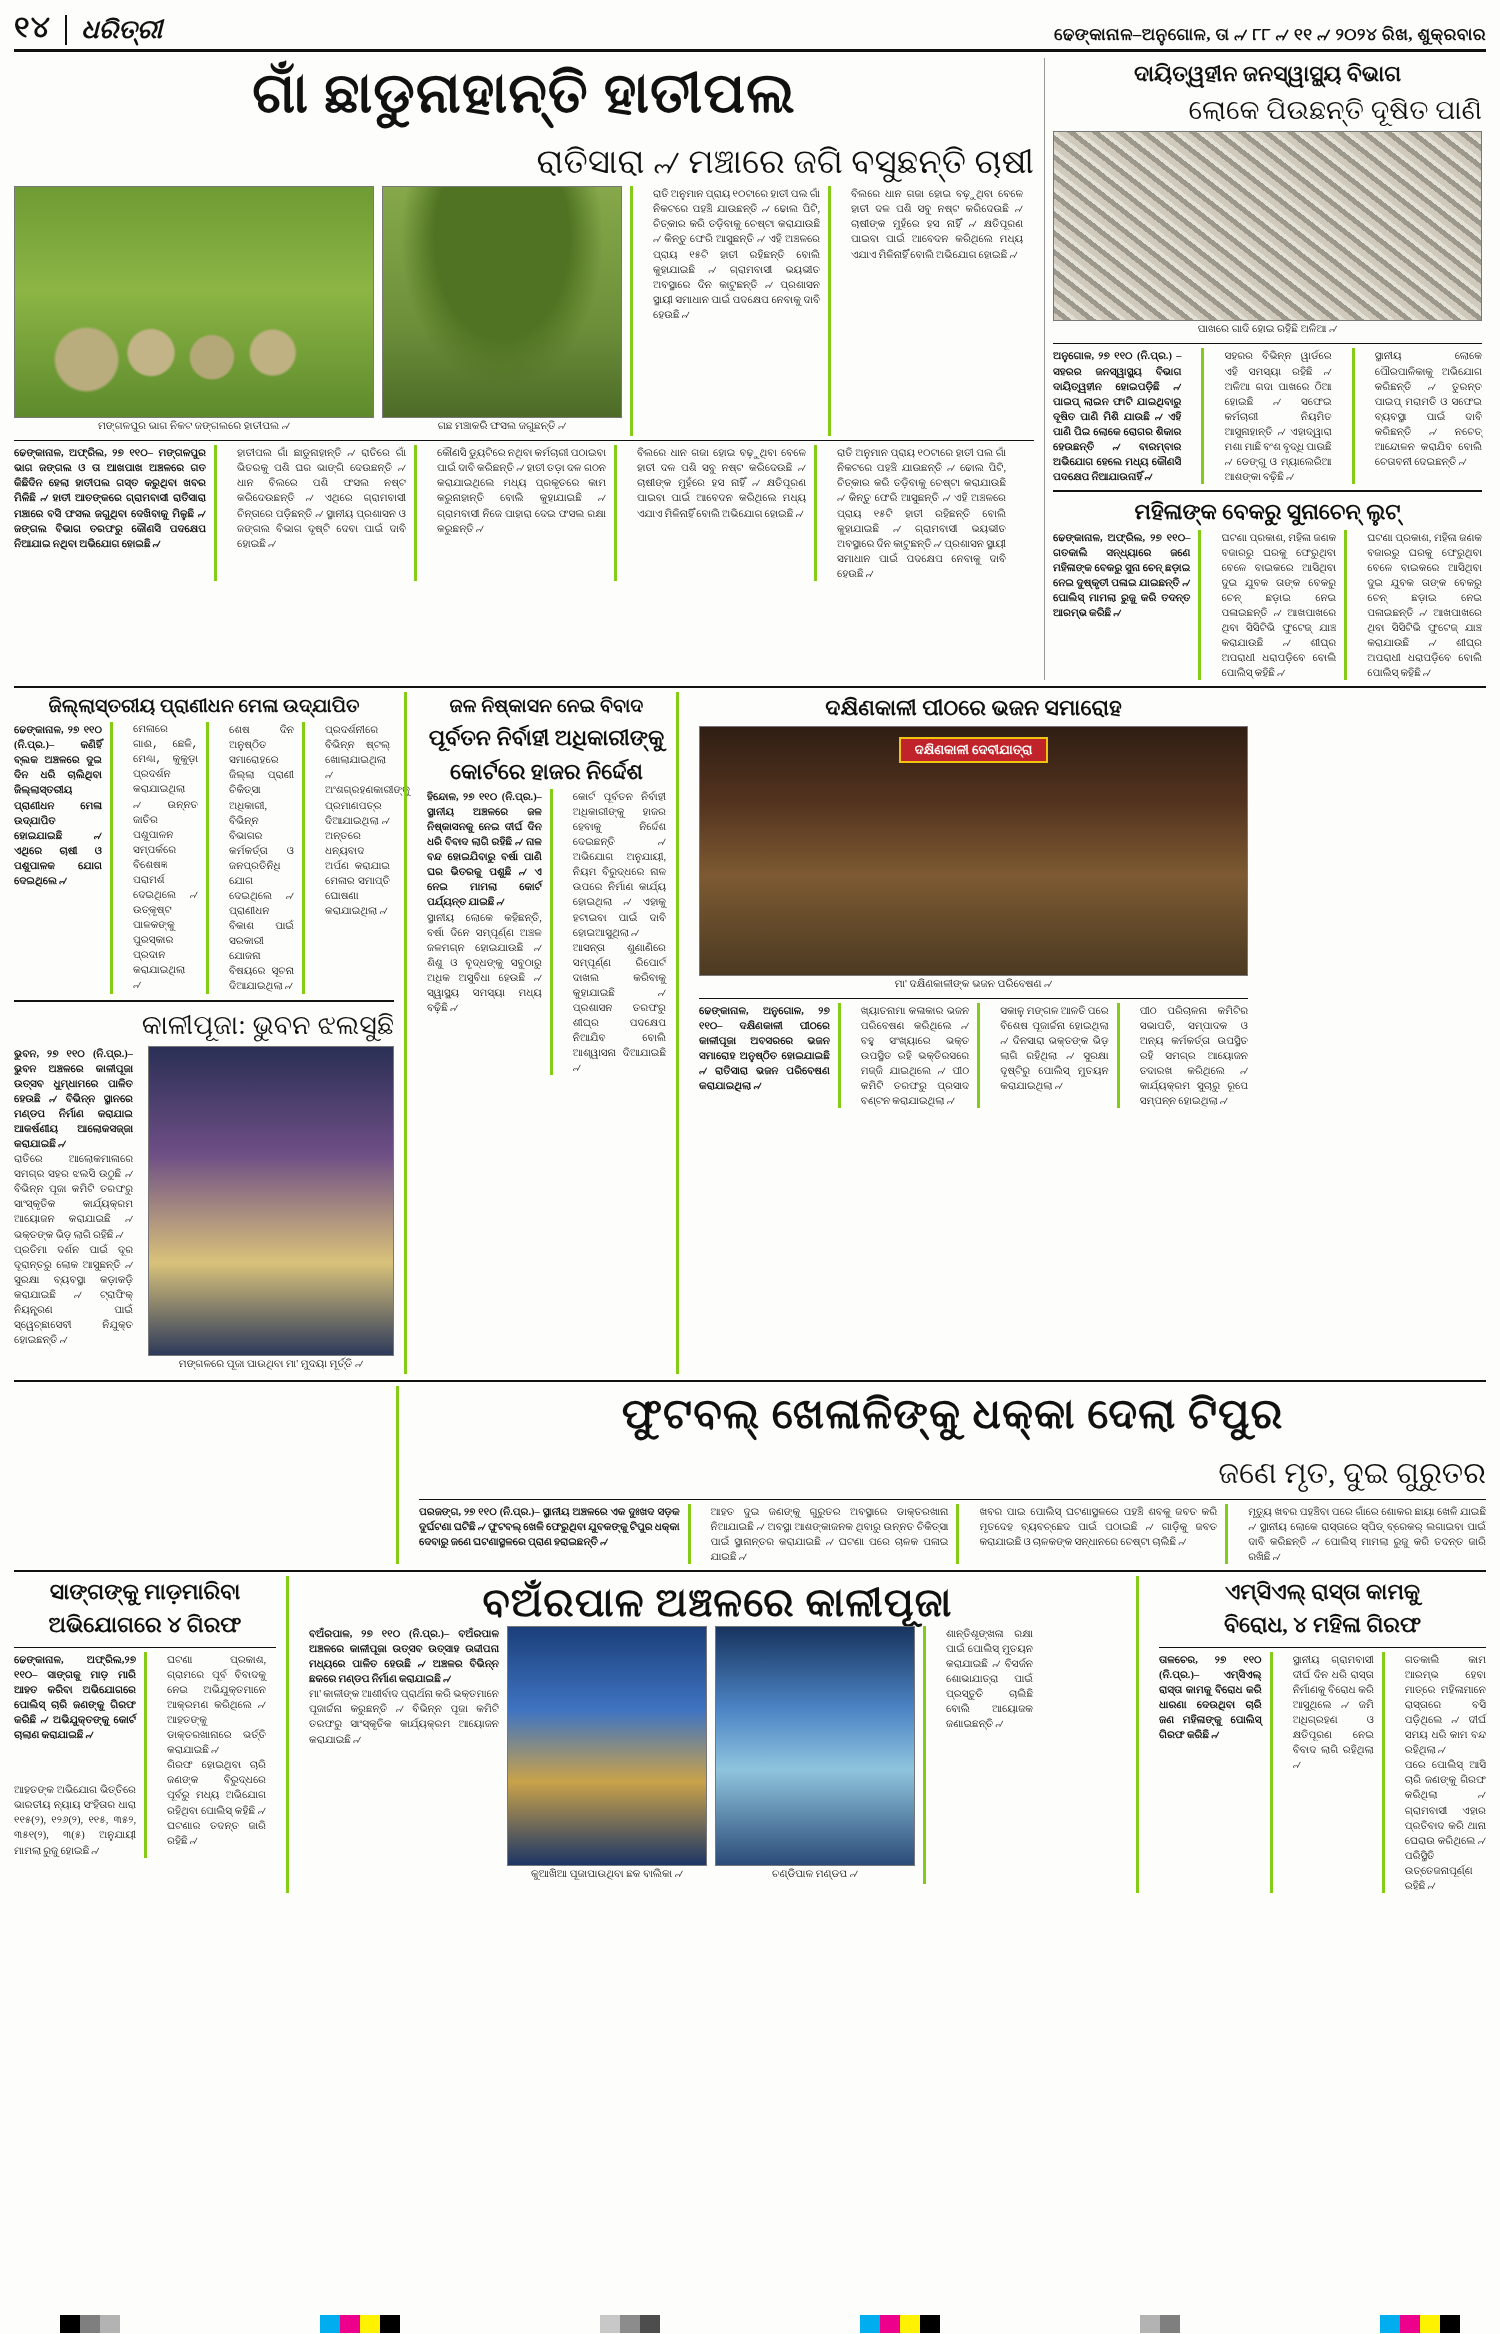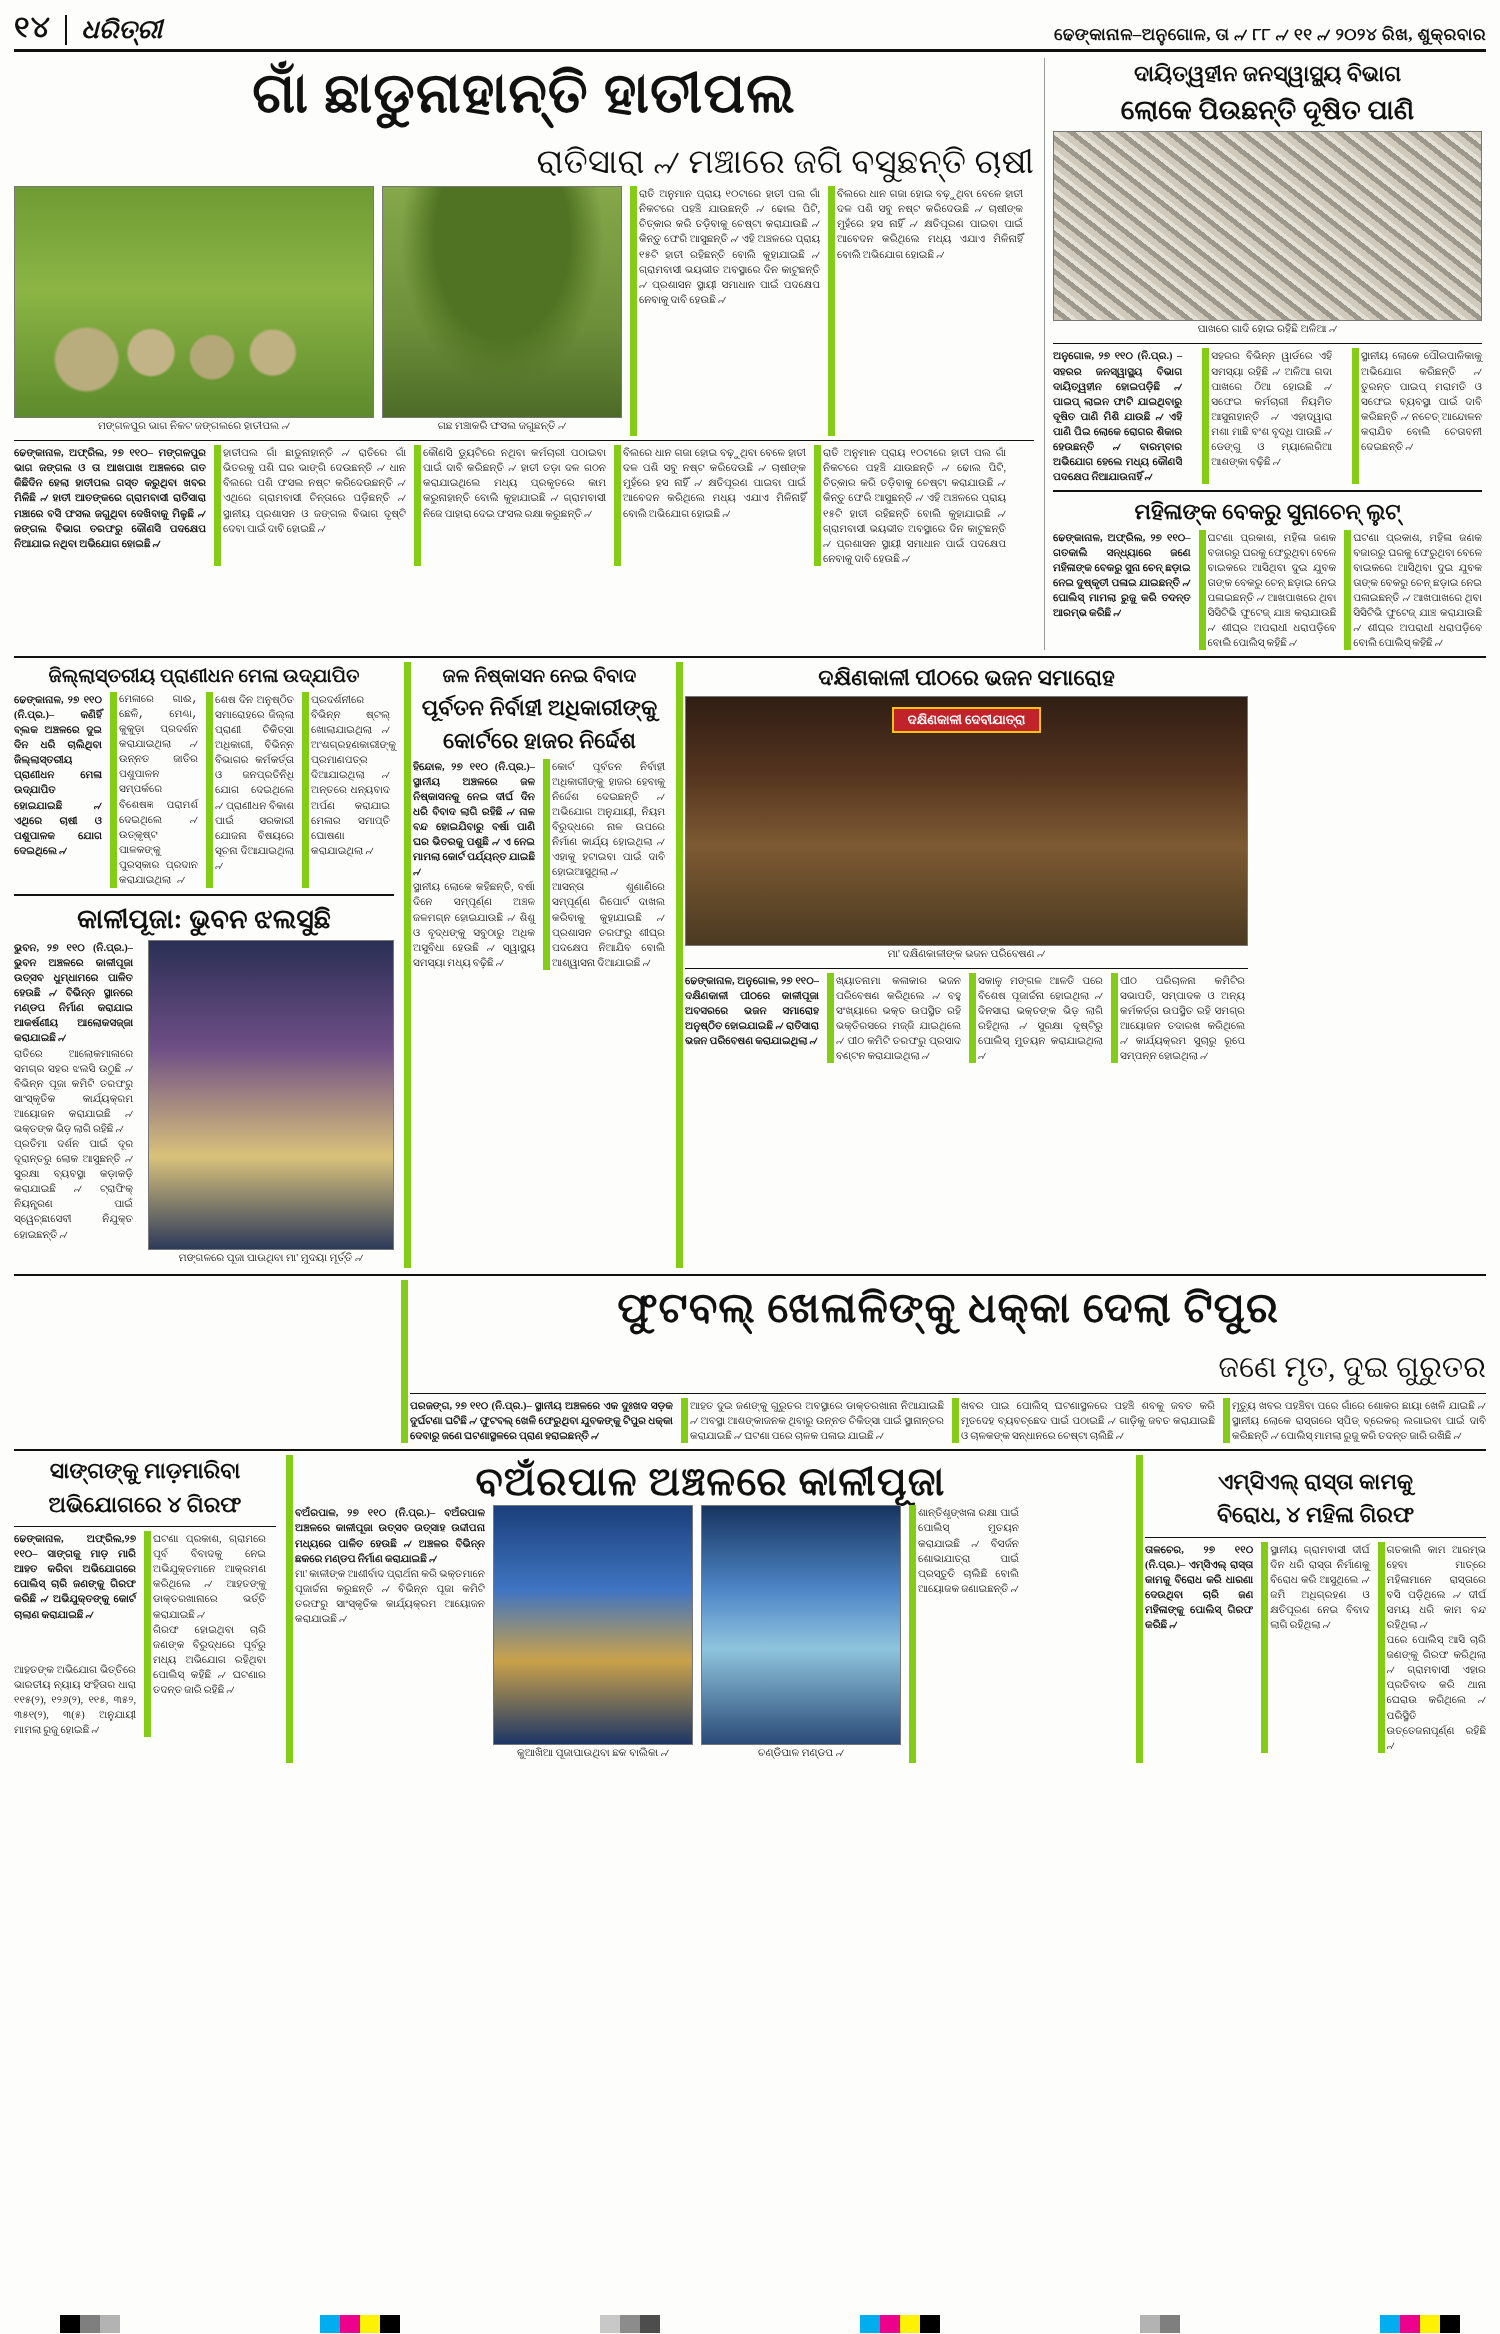--- a/index.html
+++ b/index.html
@@ -36,21 +36,21 @@
 
   h1.head-xl {
     font-size:56px; line-height:1.05; font-weight:bold; text-align:center;
     margin:6px 0 2px 0; letter-spacing:1px;
   }
   h2.head-l {
     font-size:34px; line-height:1.1; font-weight:normal; text-align:right;
     margin:18px 0 6px 0;
   }
   h2.head-m {
-    font-size:27px; line-height:1.15; font-weight:bold; text-align:center;
+    font-size:27px; line-height:1.15; font-weight:normal; text-align:right;
     margin:4px 0 5px 0;
   }
   h3.head-s {
     font-size:22px; line-height:1.2; font-weight:bold; text-align:center;
     margin:3px 0 4px 0;
   }
   h3.head-xs {
     font-size:19px; line-height:1.2; font-weight:bold; text-align:center;
     margin:3px 0 4px 0;
   }
@@ -84,21 +84,21 @@
       linear-gradient(#301e14, #53331f 30%, #7d5a32 60%, #4b3a22 100%); }
   .ph-kali { background:
       linear-gradient(#2a2f55, #6f4f86 35%, #d9c27a 70%, #2d3a5a 100%); }
   .ph-deity1 { background:
       linear-gradient(#1b3f7a, #3f74c2 35%, #c9a24a 65%, #1d3666 100%); }
   .ph-deity2 { background:
       linear-gradient(#17345f, #4e86c6 35%, #8fc4dd 60%, #2b4b78 100%); }
   .sect-rule { border-top:2px solid #111; margin:6px 0 4px 0; }
   .thin-rule { border-top:1px solid #111; margin:4px 0; }
 
-  .colbox { border-left:7px solid #84cc16; padding-left:2px; }
+  .colbox { border-left:3px solid #84cc16; padding-left:20px; }
   .colbox:first-child { border-left:none; padding-left:0; }
 
   
   .colorbar { position:absolute; left:0; bottom:0; width:1500px; height:20px; display:flex; align-items:center; }
   .swgroup { display:flex; }
   .sw { width:20px; height:18px; }
   .spacer { flex:1; }
 </style>
 </head>
 <body>

